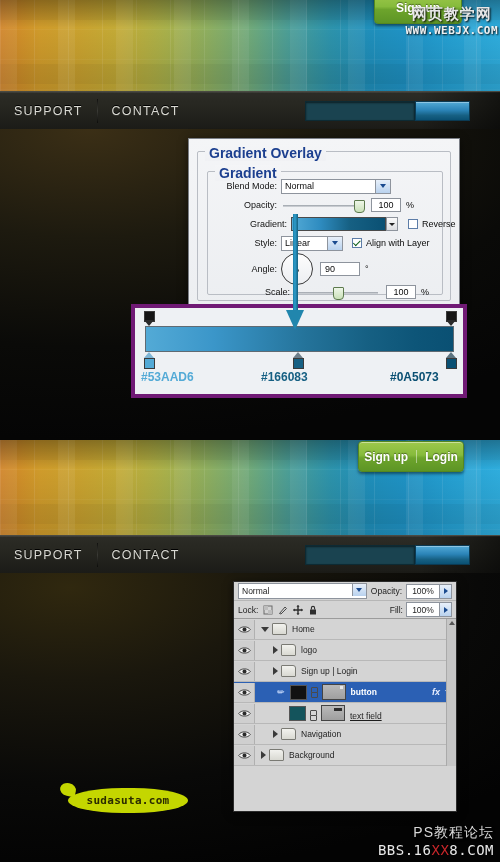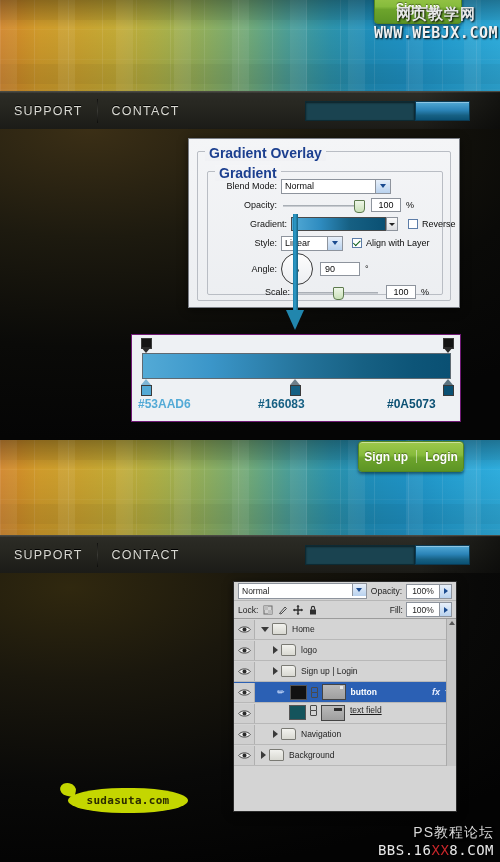--- a/index.html
+++ b/index.html
@@ -44,21 +44,21 @@
   .signup{position:absolute;z-index:5;border-radius:4px;
       background:linear-gradient(180deg,#9ec84b 0%,#86bb3c 45%,#6da42c 55%,#5d9525 100%);
       border:1px solid #55871f;box-shadow:0 2px 3px rgba(0,0,0,.45),inset 0 1px 0 rgba(255,255,255,.45);
       color:#fff;font-size:12px;font-weight:bold;text-shadow:0 -1px 1px rgba(0,0,0,.45);
       display:flex;align-items:center;justify-content:center;gap:8px;}
   .signup .vbar{width:1px;height:13px;background:rgba(255,255,255,.45);}
 
   
   .wm-top{position:absolute;right:2px;top:5px;z-index:9;text-align:center;color:#e7e7e7;}
   .wm-top .cn{font-size:15px;font-weight:bold;letter-spacing:1px;text-shadow:1px 1px 2px #000;}
-  .wm-top .en{font-size:15px;font-weight:bold;letter-spacing:.5px;color:#f0f0f0;
+  .wm-top .en{font-size:11px;font-weight:bold;letter-spacing:.5px;color:#f0f0f0;
               text-shadow:1px 1px 2px #000;font-family:"DejaVu Sans Mono",monospace;}
   .wm-bot{position:absolute;right:6px;bottom:4px;z-index:9;text-align:right;}
   .wm-bot .cn{font-size:14px;color:#d8d8d8;letter-spacing:1px;text-shadow:1px 1px 2px #000;}
   .wm-bot .en{font-size:14px;color:#e8e8e8;letter-spacing:.5px;font-family:"DejaVu Sans Mono",monospace;}
   .wm-bot .en .hl{color:#c8262a;}
 
   .sudasuta{position:absolute;left:68px;top:788px;z-index:9;width:120px;height:25px;
       background:#c4d600;border-radius:50%/55%;display:flex;align-items:center;justify-content:center;}
   .sudasuta:before{content:"";position:absolute;left:-8px;top:-5px;width:16px;height:13px;
       background:#c4d600;border-radius:50% 50% 0 50%;transform:rotate(12deg);}
@@ -105,22 +105,22 @@
   .dial .dot{position:absolute;left:50%;top:15px;width:2.6px;height:2.6px;border-radius:50%;background:#111;transform:translateX(-50%);}
 
   
   .ptr{position:absolute;left:293px;top:214px;z-index:7;}
   .ptr .shaft{position:absolute;left:0;top:0;width:5px;height:100px;
       background:linear-gradient(90deg,#1b7ea6,#2e9ccb 40%,#14607f);}
   .ptr .head{position:absolute;left:-7px;top:96px;width:0;height:0;
       border-left:9.5px solid transparent;border-right:9.5px solid transparent;border-top:20px solid #2186ad;}
 
   
-  .gradpanel{position:absolute;left:131px;top:334px;width:328px;height:86px;
-      background:#eef1f4;border:1px solid #701a75;z-index:6;}
+  .gradpanel{position:absolute;left:131px;top:304px;width:328px;height:86px;
+      background:#eef1f4;border:4px solid #701a75;z-index:6;}
   .gradbar{position:absolute;left:10px;top:18px;width:307px;height:24px;
       border:1px solid #5f6a72;
       background:linear-gradient(90deg,#53aad6 0%,#3b96c9 22%,#24739a 52%,#166083 72%,#0d5578 88%,#0a5073 100%);}
   .stop-top{position:absolute;top:0;width:11px;height:15px;}
   .stop-top .sq{position:absolute;left:1px;top:0;width:9px;height:9px;background:#141414;border:1px solid #3a3a3a;}
   .stop-top .tri{position:absolute;left:0.5px;top:9px;width:0;height:0;
       border-left:5px solid transparent;border-right:5px solid transparent;border-top:6px solid #2a2a2a;}
   .stop-bot{position:absolute;width:11px;height:15px;}
   .stop-bot .tri{position:absolute;left:0.5px;top:0;width:0;height:0;
       border-left:5px solid transparent;border-right:5px solid transparent;border-bottom:6px solid #6f6f6f;}
@@ -467,21 +467,21 @@
         <span class="fxchev"></span>
       </div>
 
       <div class="lyrow">
         <div class="eye">
           <svg width="13" height="9" viewBox="0 0 13 9">
               <path d="M0.7 4.5 C3 1 10 1 12.3 4.5 C10 8 3 8 0.7 4.5Z" fill="#efefef" stroke="#3a3a3a" stroke-width=".9"></path>
               <circle cx="6.5" cy="4.5" r="2" fill="#2a2a2a"></circle>
             </svg>
         </div>
-        <div style="display:flex;align-items:flex-start;padding-left:34px">
+        <div style="display:flex;align-items:flex-end;padding-left:34px">
           <span class="thumb" style="background:#14545c"></span>
           <span class="link">
               <i></i>
               <i style="margin-top:-1px"></i>
             </span>
           <span class="maskthumb">
             <span style="position:absolute;right:2px;top:2px;width:8px;height:3px;background:#2e2e2e;"></span>
           </span>
           <span class="lyrname ul">text field</span>
         </div>

